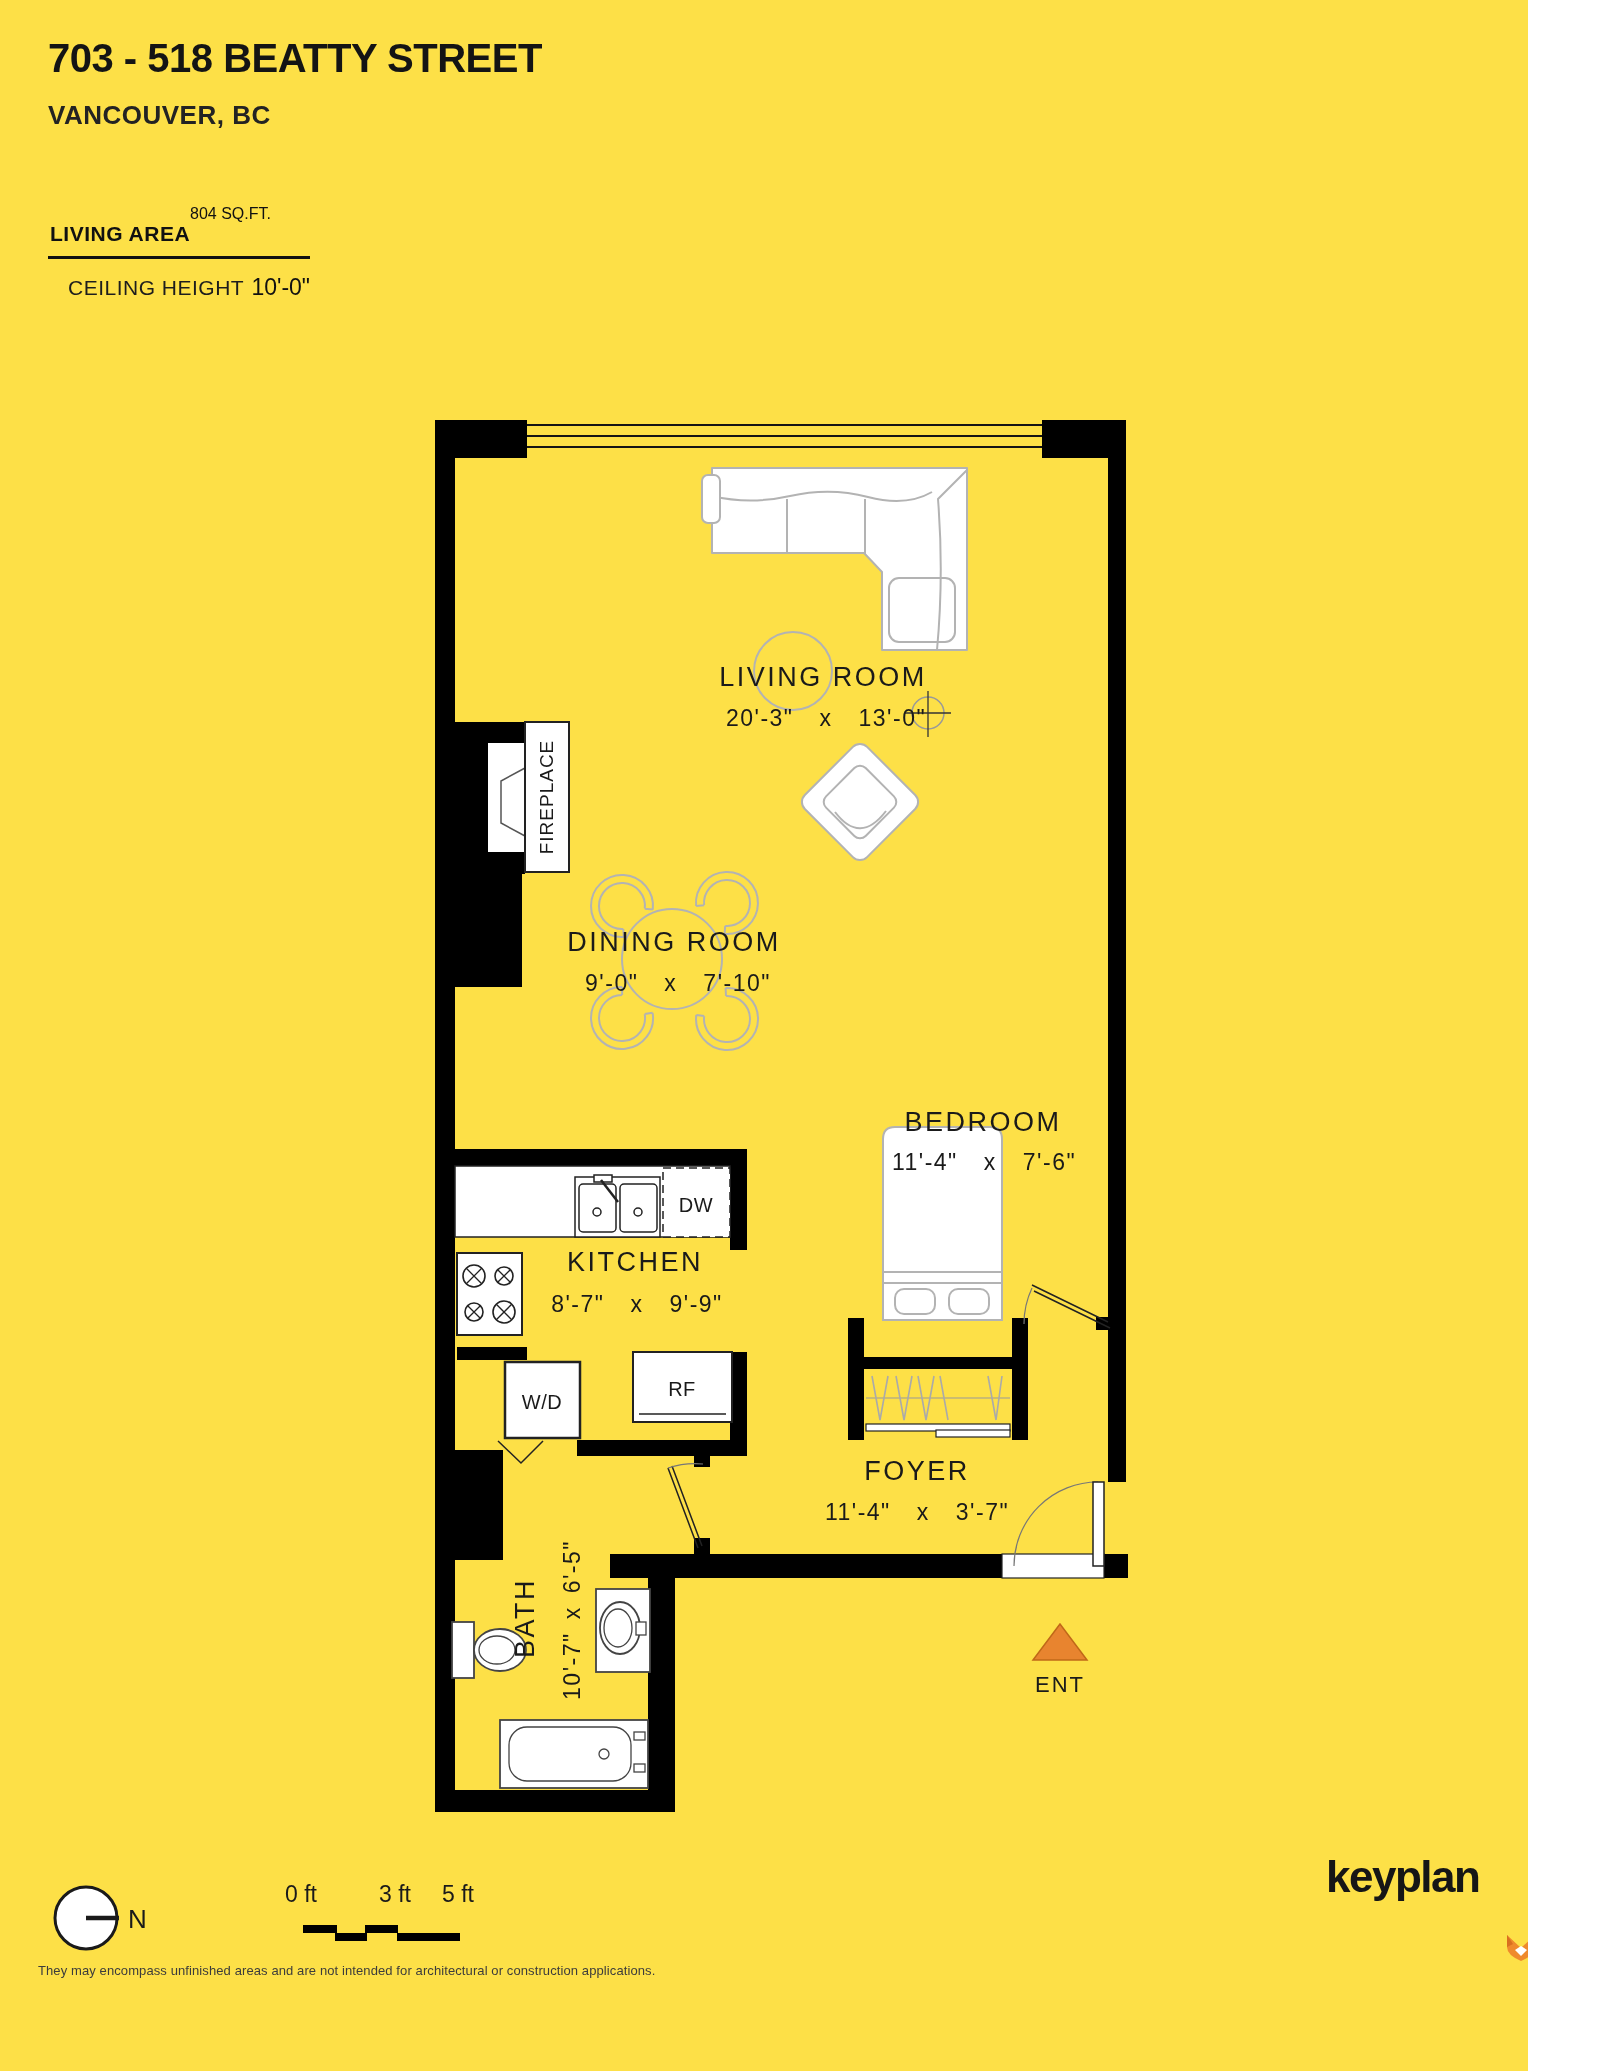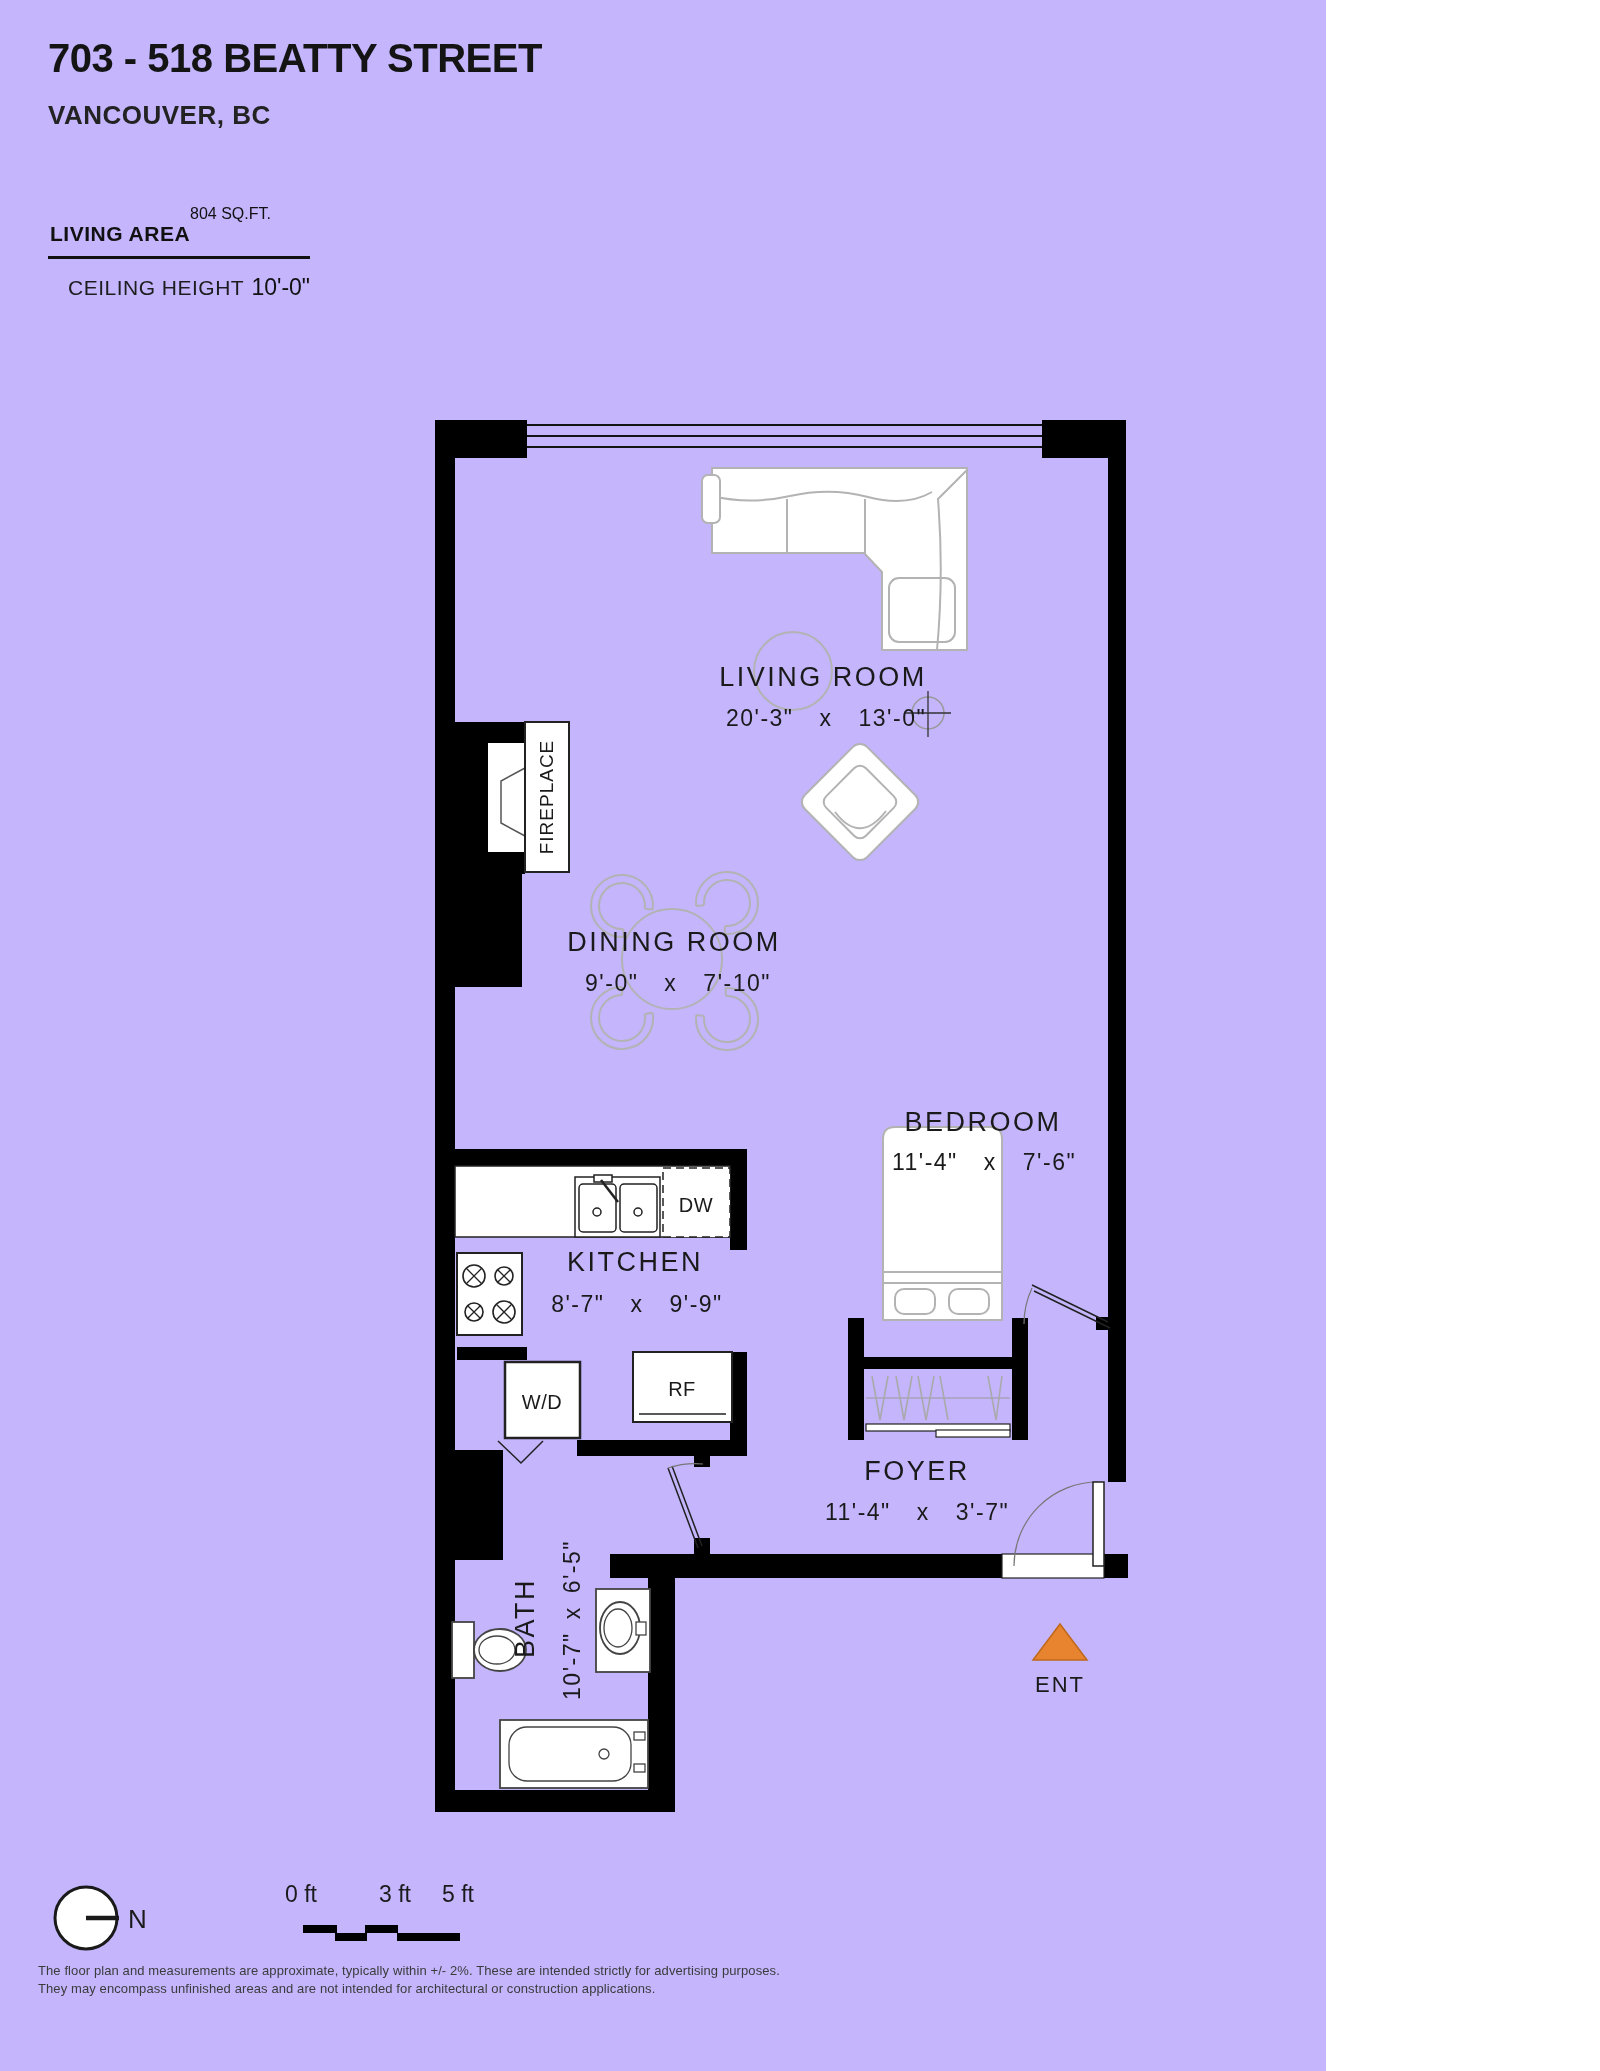--- a/index.html
+++ b/index.html
@@ -1,17 +1,17 @@
 <!DOCTYPE html>
 <html><head>
 <meta charset="utf-8">
 <style>
   html,body{margin:0;padding:0;background:#fff;}
-  .page{position:relative;width:1312px;height:2071px;background:#c4b5fd;overflow:hidden;
-        font-family:"Liberation Sans",sans-serif;color:#111;padding-left:14px;}
+  .page{position:relative;width:1528px;height:2071px;background:#fde047;overflow:hidden;
+        font-family:"Liberation Sans",sans-serif;color:#111;}
   .abs{position:absolute;}
   .title{left:48px;top:36px;font-size:40px;font-weight:bold;letter-spacing:-0.5px;color:#141414;}
   .subtitle{left:48px;top:100px;font-size:26px;font-weight:bold;letter-spacing:0.5px;color:#232323;}
   .stat-label-b{left:50px;top:222px;font-size:21px;font-weight:bold;letter-spacing:0.5px;}
   .stat-value-1{left:190px;top:205px;width:120px;text-align:left;font-size:16px;}
   .stat-rule{left:48px;top:256px;width:262px;height:3px;background:#111;}
   .stat-label-n{left:50px;top:276px;font-size:21px;letter-spacing:0.5px;color:#1d1d1d;margin-left:18px;}
   .stat-value-2{left:190px;top:274px;width:120px;text-align:right;font-size:23px;}
   .disclaimer{left:38px;top:1962px;font-size:13px;line-height:17.5px;color:#3c3c3c;letter-spacing:0.1px;}
   .logo{left:1326px;top:1852px;font-size:44px;font-weight:bold;letter-spacing:-1.5px;color:#161616;}
@@ -250,19 +250,18 @@
 
     <g>
       <path d="M1507,1935 L1521,1948 L1535,1935 L1535,1947 Q1535,1955 1521,1961 Q1507,1955 1507,1947 Z" fill="#EF8A2C"></path>
       <path d="M1507,1935 L1513,1944 L1507,1947 Z" fill="#D96F1F"></path>
       <path d="M1535,1935 L1529,1944 L1535,1947 Z" fill="#D96F1F"></path>
       <path d="M1515,1950 L1521,1956 L1527,1950 L1521,1946 Z" fill="#fff"></path>
     </g>
   </svg>
 
   <div class="abs disclaimer">
-    <div>The floor plan and measurements are approximate, typically within +/- 2%. These are intended strictly for advertising purposes.</div>
     <div>They may encompass unfinished areas and are not intended for architectural or construction applications.</div>
   </div>
 
   <div class="abs logo">keyplan</div>
 
 </div>
 
 </body></html>

